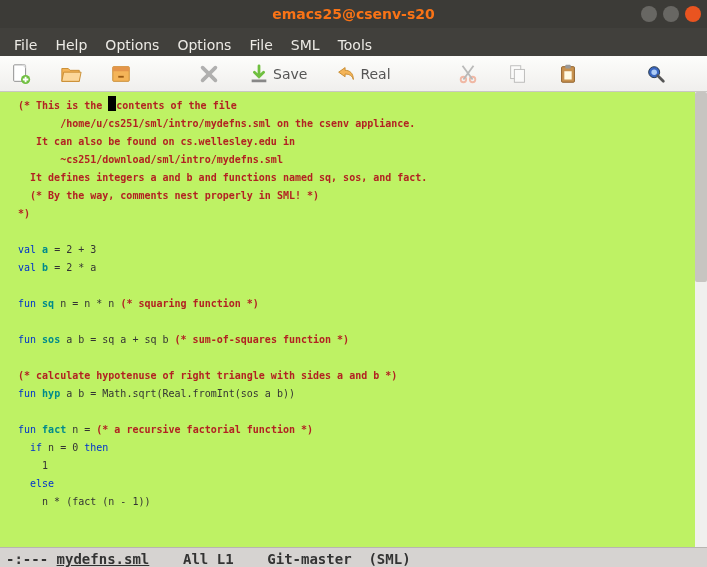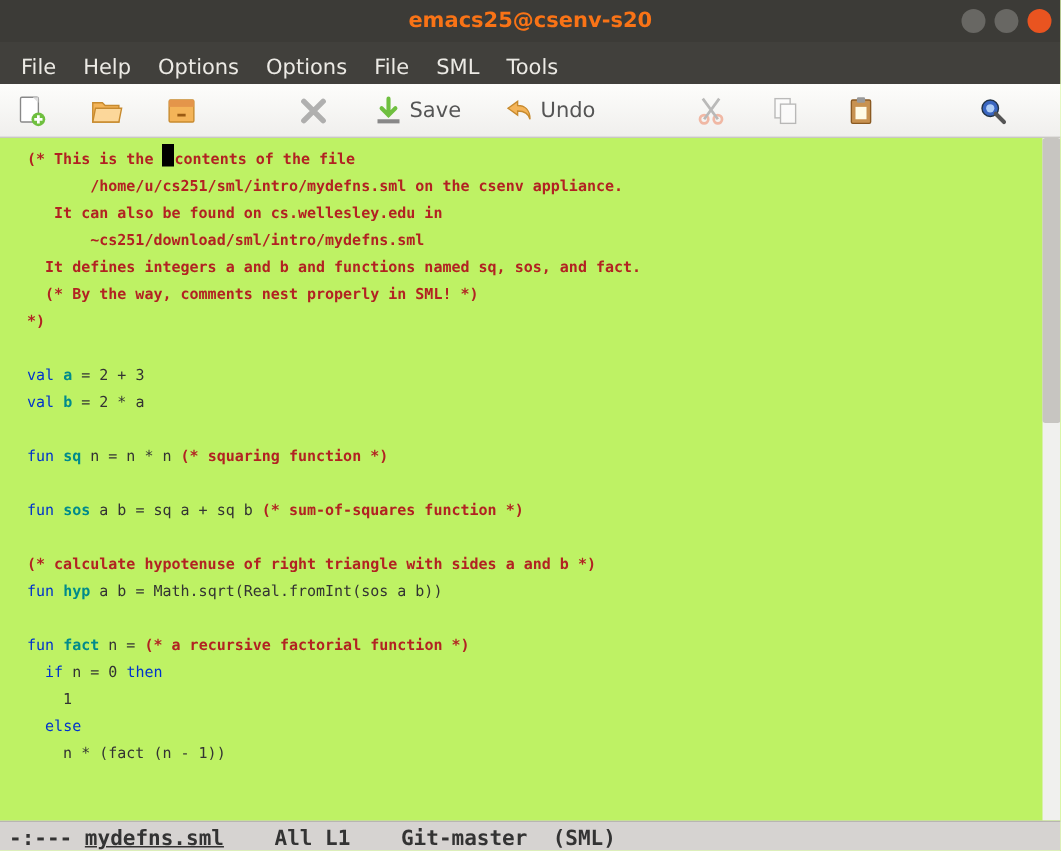--- a/index.html
+++ b/index.html
@@ -111,21 +111,21 @@
     <svg viewBox="0 0 24 24">
         <path d="M12 3v12M7 10l5 5 5-5" stroke="#6fbf3f" stroke-width="3" fill="none" stroke-linecap="round"></path>
         <rect x="4" y="18" width="16" height="3" fill="#888"></rect>
       </svg>
     <span>Save</span>
   </div>
   <div class="tbtn">
     <svg viewBox="0 0 24 24">
         <path d="M11 5L4 10l7 5V12c5 0 8 2 9 6 0-7-4-10-9-10z" fill="#f4b458" stroke="#c78a2e"></path>
       </svg>
-    <span>Undo</span>
+    <span>Real</span>
   </div>
   <div class="tsep"></div>
   <div class="tbtn" style="opacity:.55">
     <svg viewBox="0 0 24 24">
         <circle cx="7" cy="18" r="3" fill="none" stroke="#e86" stroke-width="2"></circle>
         <circle cx="17" cy="18" r="3" fill="none" stroke="#e86" stroke-width="2"></circle>
         <path d="M7 18L18 3M17 18L6 3" stroke="#888" stroke-width="2"></path>
       </svg>
   </div>
   <div class="tbtn" style="opacity:.55">

